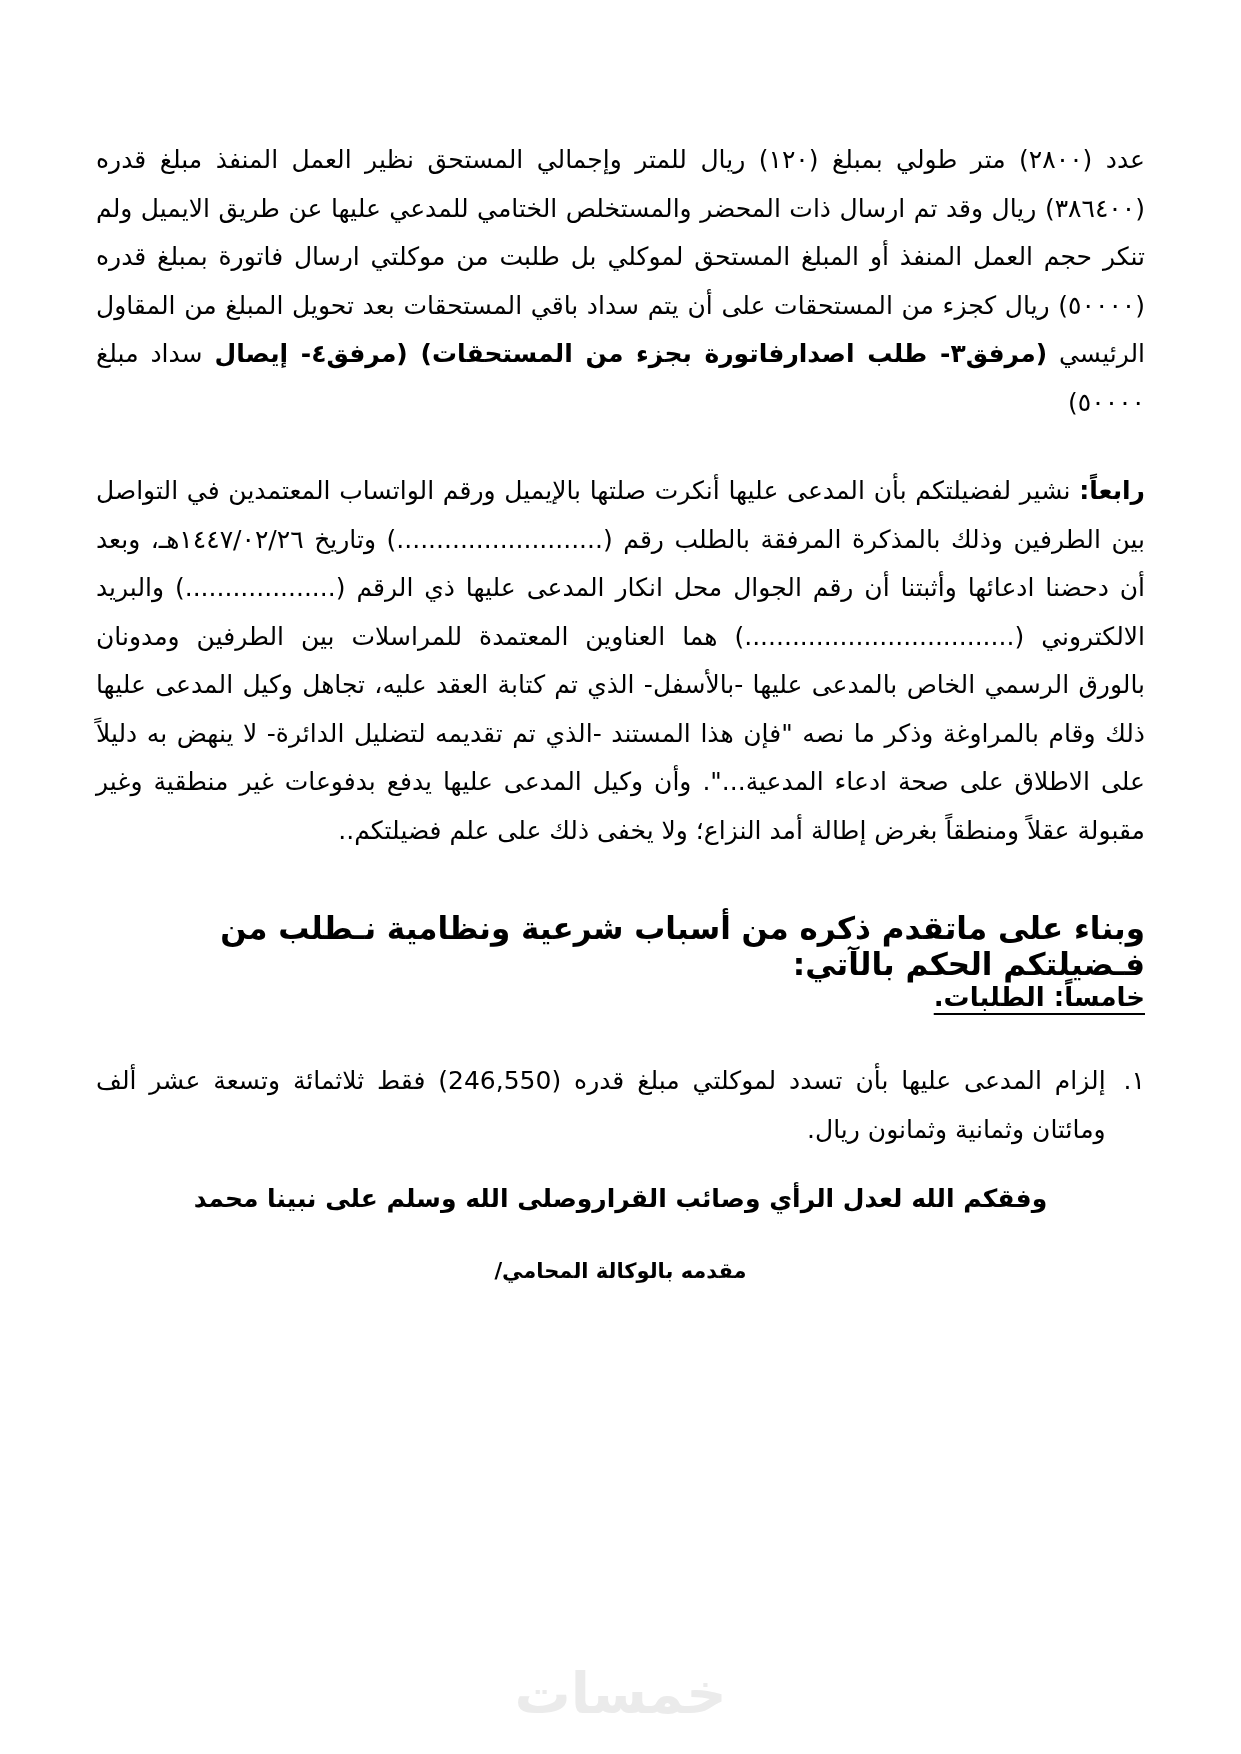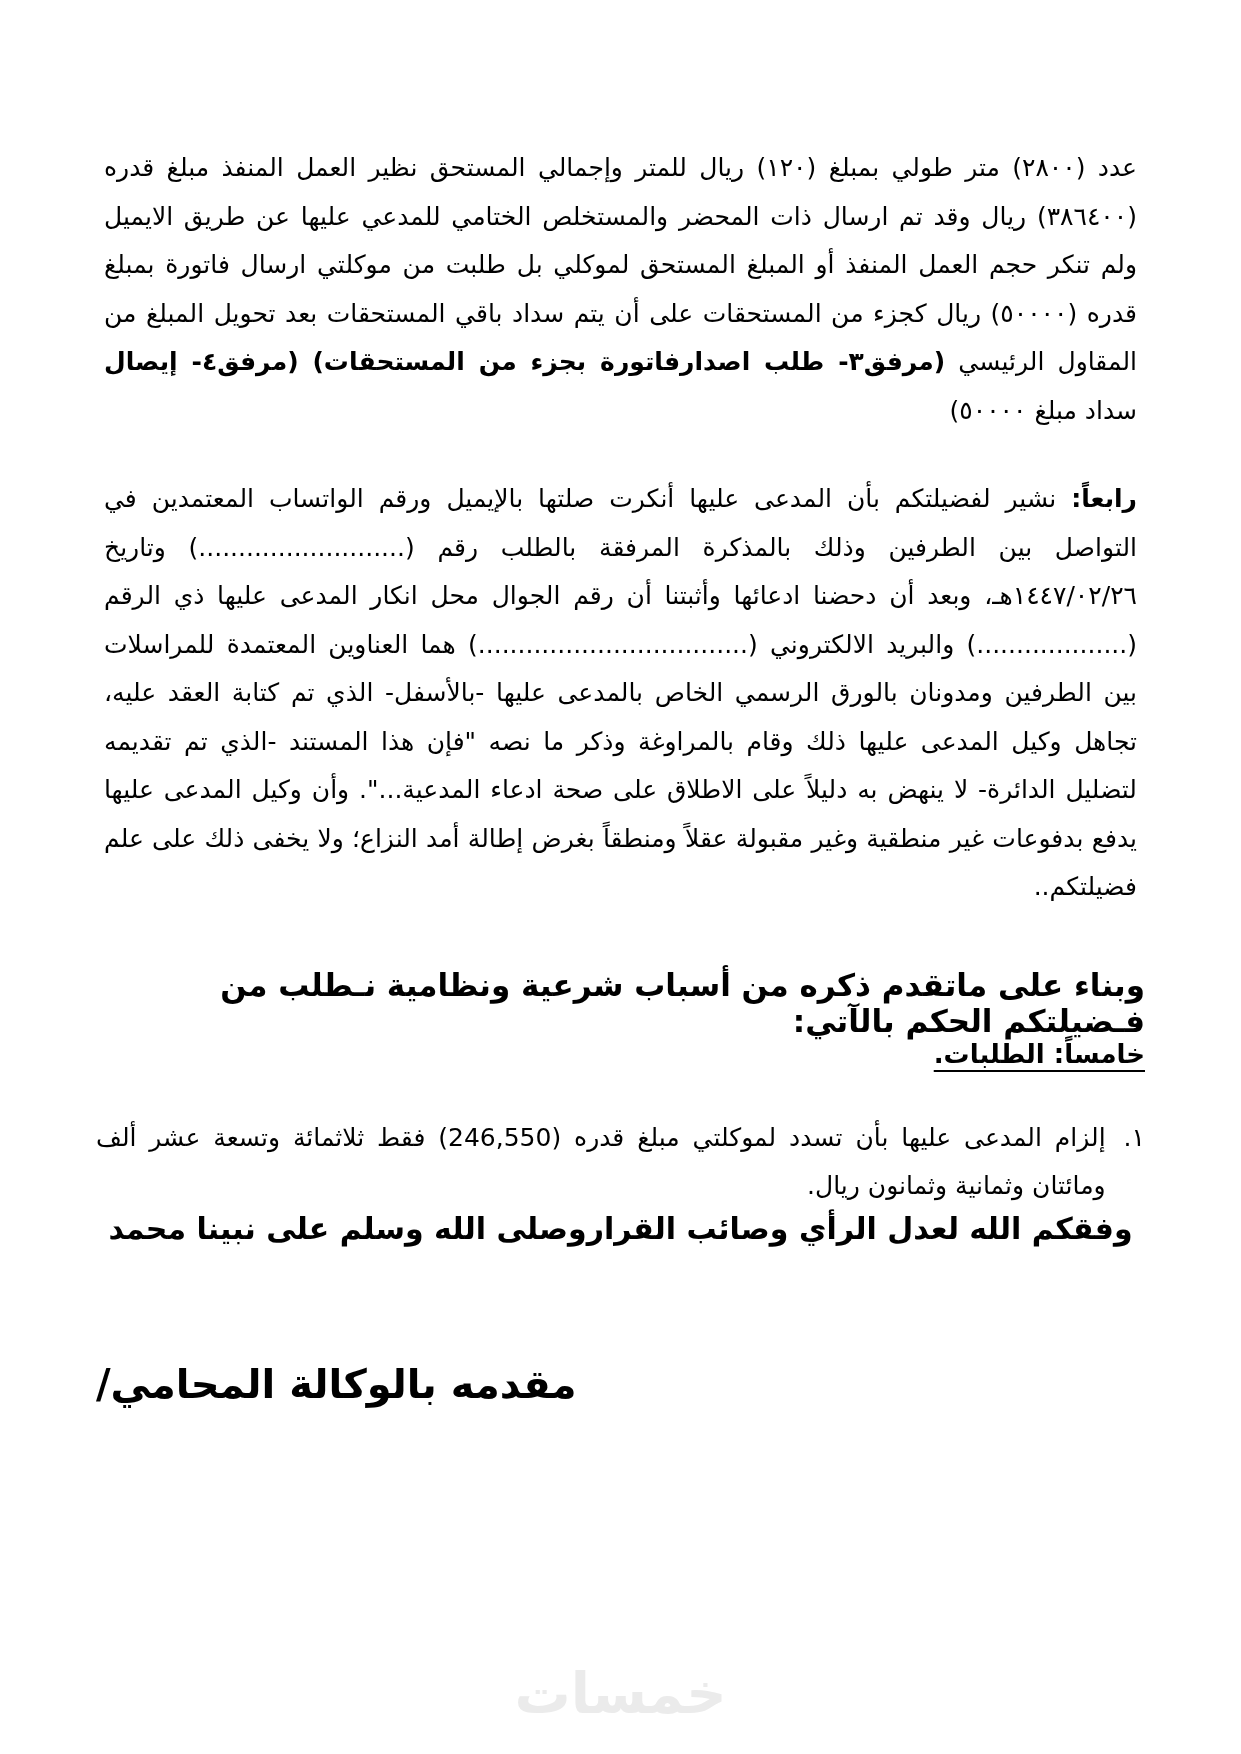--- a/index.html
+++ b/index.html
@@ -6,40 +6,40 @@
   .page {
     width:1241px; height:1754px;
     background:#ffffff;
     position:relative;
     overflow:hidden;
     direction:rtl;
     color:#000000;
     font-family:"DejaVu Sans","Liberation Sans",sans-serif;
   }
   .content { position:absolute; top:136px; right:96px; width:1049px; }
-  .body-text { font-size:25px; line-height:1.94; text-align:justify; margin:8px; }
+  .body-text { font-size:25px; line-height:1.94; text-align:justify; margin:0; }
   .para1 { margin-bottom:40px; }
   b, .bold { font-weight:700; }
   .uline-label { font-weight:700; text-underline-offset:6px; }
   .main-heading {
     margin-top:55px;
     font-size:31px; font-weight:700;
     text-align:right;
     text-decoration-thickness:3px; text-underline-offset:12px;
     letter-spacing:-0.5px;
   }
   .section-heading {
     font-size:26px; font-weight:700;
     text-decoration:underline; text-decoration-thickness:2px; text-underline-offset:7px;
   }
   .list-item { margin-top:45px; display:flex; gap:18px; font-size:25px; line-height:1.94; }
   .list-item .num { flex:0 0 auto; }
   .list-item .itext { flex:1 1 auto; text-align:justify; }
-  .closing { font-size:30px; font-weight:700; text-align:center; }
-  .signature { margin-top:115px; font-size:40px; font-weight:700; text-align:left; letter-spacing:-0.5px; }
+  .closing { margin-top:30px; font-size:25px; font-weight:700; text-align:center; }
+  .signature { margin-top:46px; font-size:21px; font-weight:700; text-align:center; letter-spacing:-0.5px; }
   .watermark {
     position:absolute; bottom:28px; right:0; left:0;
     text-align:center;
     font-size:56px; font-weight:700;
     color:#ebebeb;
     user-select:none;
   }
 </style>
 </head>
 <body>

